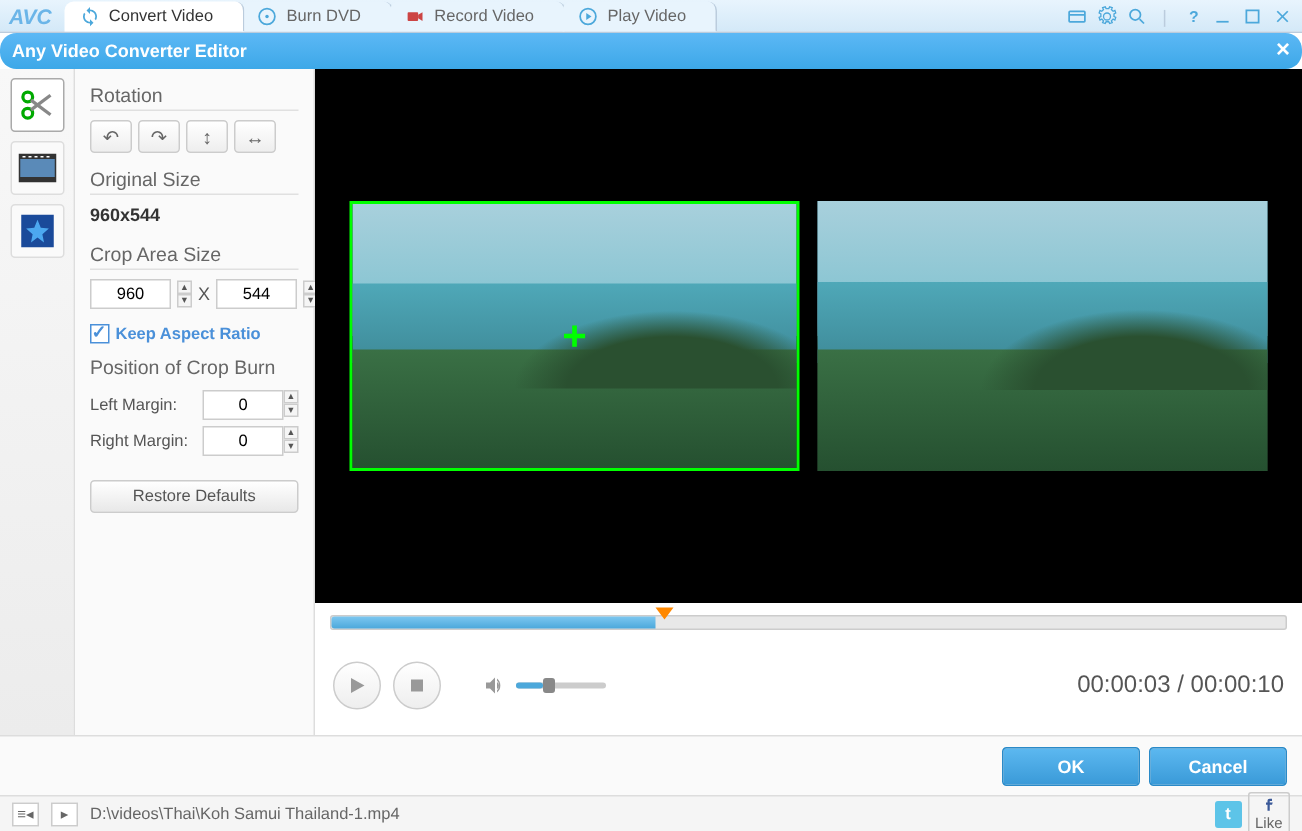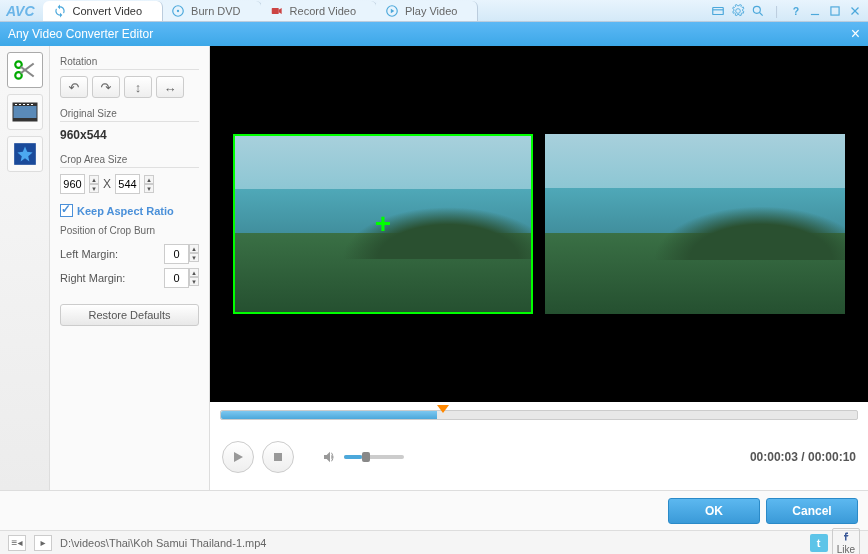--- a/index.html
+++ b/index.html
@@ -9,35 +9,35 @@
 .logo { color: #6bb5e8; font-weight: bold; font-style: italic; font-size: 14px; margin-right: 8px; }
 .tabs { display: flex; gap: 0; flex: 1; }
 .tab { display: flex; align-items: center; gap: 6px; padding: 3px 20px 3px 10px; border-right: 1px solid #bcd; font-size: 11px; color: #666; cursor: pointer; border-radius: 6px 6px 0 0; background: #e8f4fd; margin-right: -2px; position: relative; }
 .tab.active { background: #fff; color: #333; z-index: 1; }
 .tab-icon { width: 14px; height: 14px; }
 .top-icons { display: flex; gap: 6px; align-items: center; }
 .tico { width: 14px; height: 14px; color: #4a8; cursor: pointer; }
 .sep { color: #bcd; margin: 0 4px; }
 .win-btn { width: 14px; height: 14px; cursor: pointer; }
 
-.title-bar { height: 24px; background: linear-gradient(#5cb8f5, #3da8e8); display: flex; align-items: center; padding: 0 8px; color: #fff; font-size: 12px; font-weight: normal; }
+.title-bar { height: 24px; background: linear-gradient(#5cb8f5, #3da8e8); display: flex; align-items: center; padding: 0 8px; color: #fff; font-size: 12px; font-weight: bold; border-radius: 11px; }
 .title-bar .close { margin-left: auto; font-size: 16px; cursor: pointer; }
 
 .main { display: flex; height: 444px; }
 .sidebar { width: 50px; background: linear-gradient(#f8f8f8, #ececec); border-right: 1px solid #ddd; display: flex; flex-direction: column; align-items: center; padding-top: 6px; gap: 6px; }
 .side-btn { width: 36px; height: 36px; border: 1px solid #ddd; border-radius: 3px; display: flex; align-items: center; justify-content: center; cursor: pointer; background: #fafafa; }
 .side-btn.active { background: #fff; border-color: #aaa; }
 
 .panel { width: 160px; background: #fafafa; border-right: 1px solid #ddd; padding: 10px; }
-.sect-title { font-size: 10px; color: #666; margin-bottom: 6px; border-bottom: 1px solid #e0e0e0; padding-bottom: 2px; }
+.sect-title { font-size: 13px; color: #666; margin-bottom: 6px; border-bottom: 1px solid #e0e0e0; padding-bottom: 2px; }
 .rot-btns { display: flex; gap: 4px; margin-bottom: 10px; }
 .rot-btn { width: 28px; height: 22px; border: 1px solid #ccc; background: linear-gradient(#fff,#eee); border-radius: 3px; cursor: pointer; display: flex; align-items: center; justify-content: center; font-size: 13px; color: #666; }
 .orig-size { font-size: 12px; font-weight: bold; color: #333; margin: 4px 0 12px; }
 .size-inputs { display: flex; align-items: center; gap: 4px; margin-bottom: 10px; }
-.num-input { width: 25px; height: 20px; border: 1px solid #ccc; text-align: center; font-size: 11px; }
+.num-input { width: 54px; height: 20px; border: 1px solid #ccc; text-align: center; font-size: 11px; }
 .stepper { display: flex; flex-direction: column; }
 .stepper span { width: 10px; height: 9px; border: 1px solid #ccc; font-size: 7px; text-align: center; line-height: 7px; cursor: pointer; background: #f5f5f5; }
 .chk-row { display: flex; align-items: center; gap: 4px; margin: 8px 0; }
 .chk { width: 13px; height: 13px; border: 1px solid #4a90d9; background: #fff; position: relative; }
 .chk.checked::after { content: '✓'; position: absolute; top: -3px; left: 0; color: #4a90d9; font-size: 12px; font-weight: bold; }
 .chk-label { font-size: 11px; color: #4a90d9; font-weight: bold; }
 .margin-row { display: flex; align-items: center; justify-content: space-between; margin: 4px 0; }
 .margin-label { font-size: 11px; }
 .restore-btn { width: 100%; height: 22px; margin-top: 12px; border: 1px solid #ccc; background: linear-gradient(#fff,#e8e8e8); border-radius: 3px; font-size: 11px; color: #555; cursor: pointer; }
 
@@ -55,21 +55,21 @@
 .tl-bar { height: 10px; background: #e8e8e8; border: 1px solid #ccc; border-radius: 2px; position: relative; }
 .tl-prog { height: 100%; width: 34%; background: linear-gradient(#7cc7f0, #4ca8db); border-radius: 2px 0 0 2px; }
 .tl-marker { position: absolute; top: -6px; left: 34%; width: 0; height: 0; border-left: 6px solid transparent; border-right: 6px solid transparent; border-top: 8px solid #f80; }
 
 .controls { height: 50px; display: flex; align-items: center; padding: 0 12px; gap: 8px; }
 .ctrl-btn { width: 32px; height: 32px; border: 1px solid #ccc; border-radius: 50%; background: linear-gradient(#fff,#eee); display: flex; align-items: center; justify-content: center; cursor: pointer; color: #888; }
 .vol { display: flex; align-items: center; gap: 6px; margin-left: 20px; }
 .vol-bar { width: 60px; height: 4px; background: #ccc; position: relative; border-radius: 2px; }
 .vol-fill { width: 30%; height: 100%; background: #4ca8db; border-radius: 2px; }
 .vol-knob { position: absolute; left: 30%; top: -3px; width: 8px; height: 10px; background: #888; border-radius: 2px; }
-.time-disp { margin-left: auto; font-size: 12px; color: #555; font-weight: bold; }
+.time-disp { margin-left: auto; font-size: 16px; color: #555; }
 
 .footer-btns { height: 40px; border-top: 1px solid #ddd; background: #fafafa; display: flex; align-items: center; justify-content: flex-end; padding: 0 10px; gap: 6px; }
 .btn-primary { width: 92px; height: 26px; background: linear-gradient(#5cb8f0, #3a9ad8); color: #fff; border: 1px solid #2a8ac8; border-radius: 3px; font-size: 12px; font-weight: bold; cursor: pointer; }
 
 .status-bar { height: 24px; border-top: 1px solid #ddd; background: #f5f5f5; display: flex; align-items: center; padding: 0 8px; gap: 8px; font-size: 11px; color: #666; }
 .sb-btn { width: 18px; height: 16px; border: 1px solid #ccc; background: #fff; cursor: pointer; display: flex; align-items: center; justify-content: center; font-size: 10px; }
 .sb-social { margin-left: auto; display: flex; gap: 4px; align-items: center; }
 .sb-tw { width: 18px; height: 18px; background: #5dc4e8; color: #fff; display: flex; align-items: center; justify-content: center; font-size: 11px; font-weight: bold; border-radius: 2px; }
 .sb-fb { display: flex; align-items: center; gap: 2px; border: 1px solid #ccc; padding: 1px 4px; border-radius: 2px; font-size: 10px; flex-direction: column; }
 </style>

